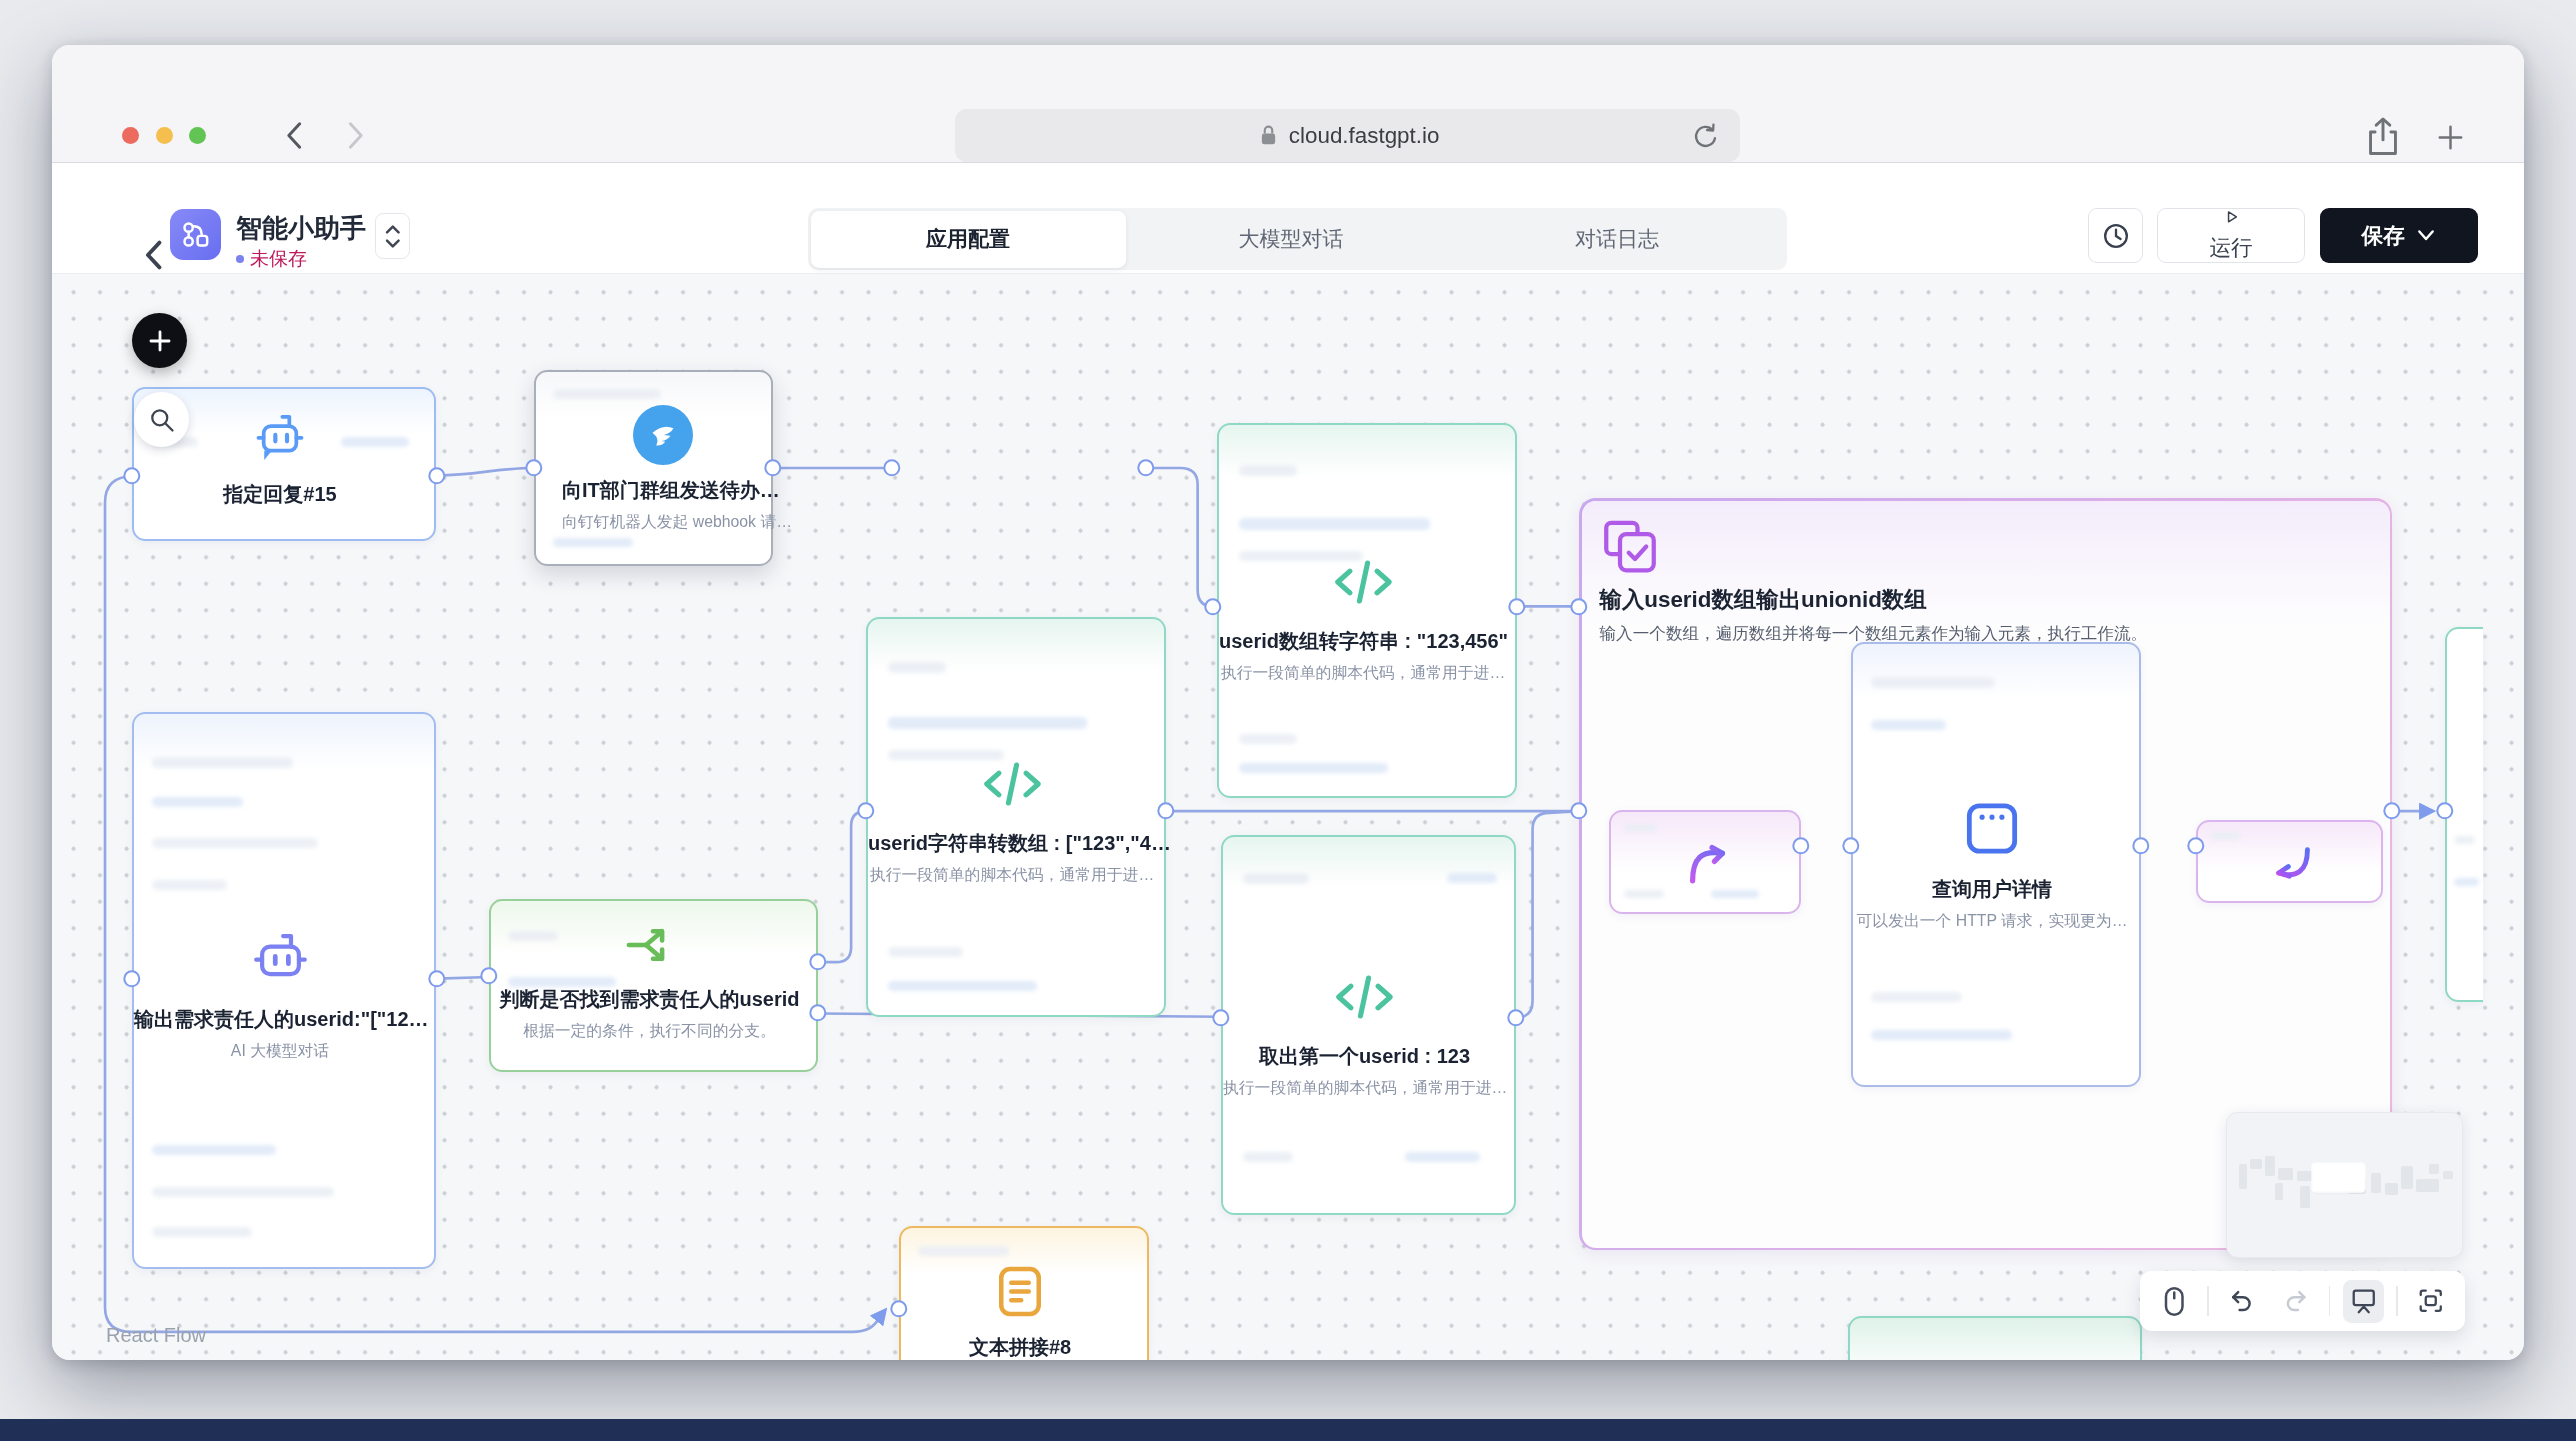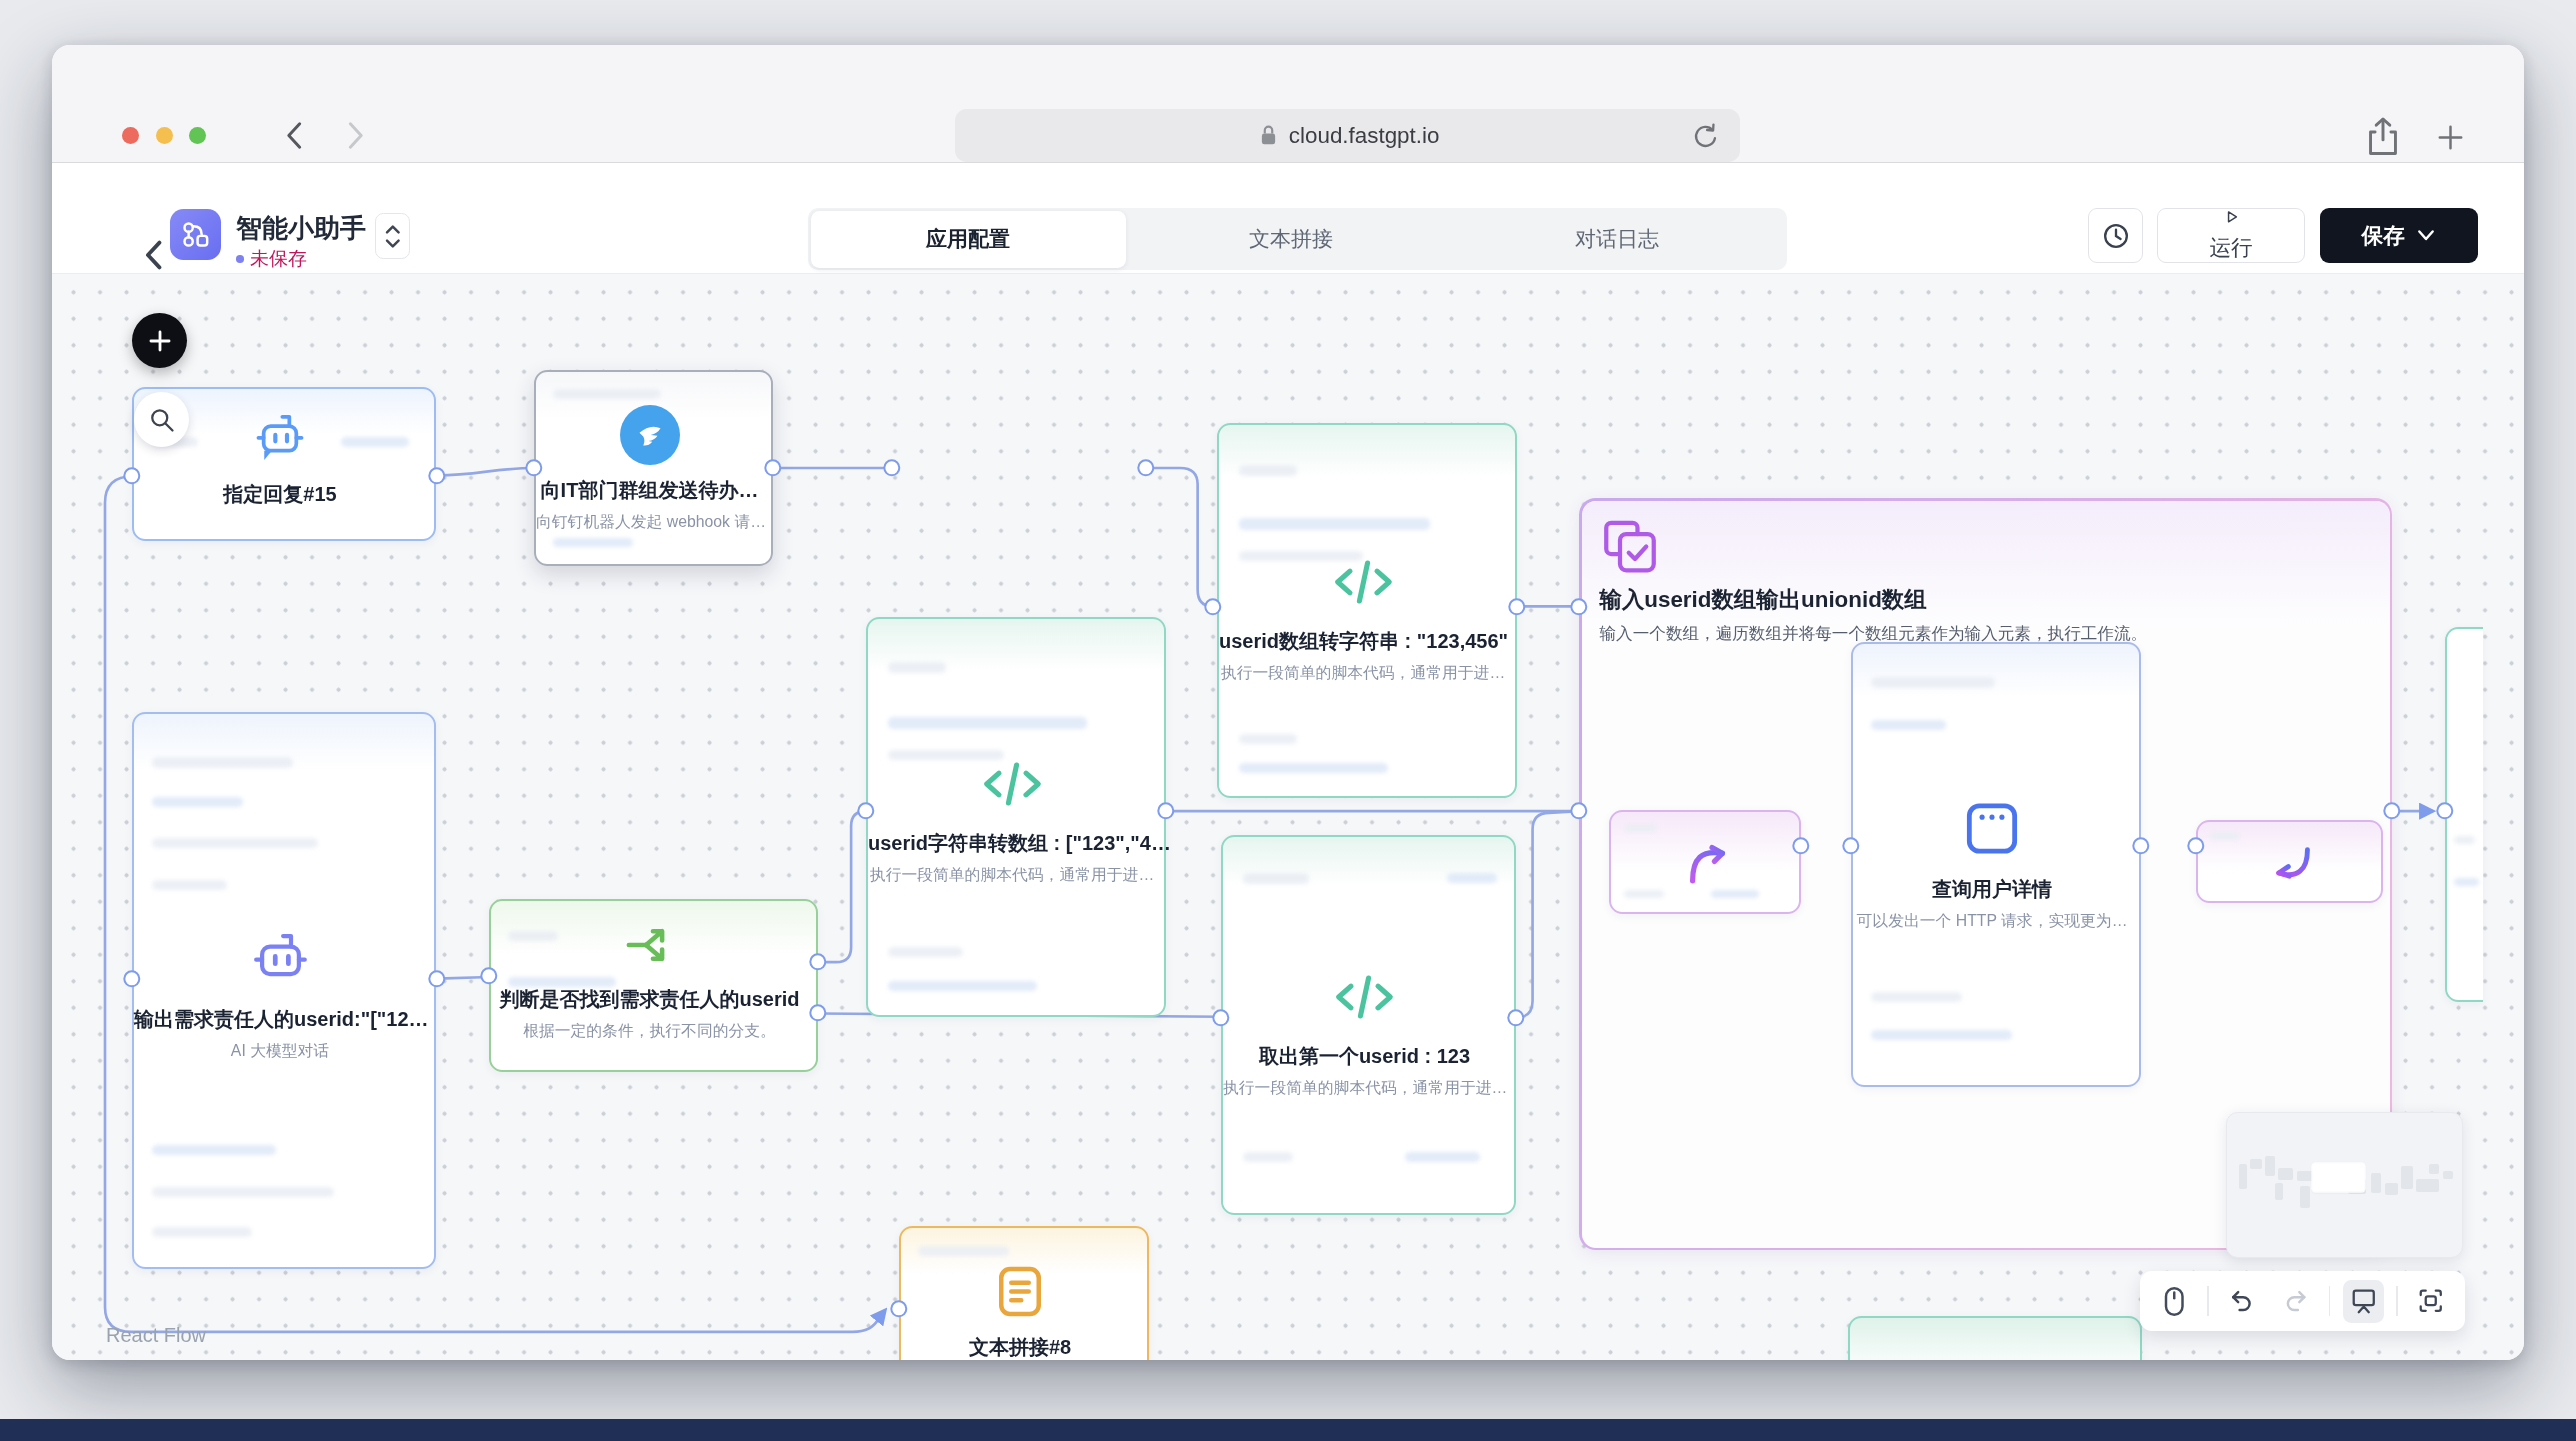--- a/index.html
+++ b/index.html
@@ -134,21 +134,21 @@
     <div class="expander" style="top:50px;">
       <svg width="21.6" height="33" viewBox="0 0 26 40">
           <g fill="none" stroke="#3f4552" stroke-width="3" stroke-linecap="round" stroke-linejoin="round">
             <path d="M6 15 l7 -7 7 7"></path>
             <path d="M6 25 l7 7 7 -7"></path>
           </g>
         </svg>
     </div>
     <div class="tabs" style="top:45px;">
       <div class="tab active">应用配置</div>
-      <div class="tab">文本拼接</div>
+      <div class="tab">大模型对话</div>
       <div class="tab">对话日志</div>
     </div>
     <div class="hbtn" style="left:2036px; top:45px; width:55px;">
       <svg width="30" height="30" viewBox="0 0 36 36">
           <g fill="none" stroke="#39414f" stroke-width="2.8" stroke-linecap="round">
             <circle cx="18" cy="18" r="13"></circle>
             <path d="M18 10.5 V18 l5.5 3.5"></path>
           </g>
         </svg>
     </div>
@@ -217,21 +217,21 @@
           <path d="M5.5 23 h4.5 M38 23 h4.5"></path>
           <path d="M17 34 l-6.5 8 v-8 z" fill="#5b9bf8" stroke="none"></path>
         </svg>
         <div class="ntitle">指定回复#15</div>
       </div>
     </div>
 
     <div class="node" style="left:482px; top:96px; width:239px; height:196px; border-color:#a8aeba; background:linear-gradient(180deg,#f6f7f9,#fff 25%); box-shadow:0 8.3px 21.6px rgba(30,40,70,.16);">
       <div class="ph" style="left:16.6px; top:16.6px; width:108px; height:10.8px;"></div>
       <div class="ph b" style="left:16.6px; top:166px; width:80px; height:9px;"></div>
-      <div class="nlabel" style="top:33px;">
+      <div class="nlabel" style="top:33px;margin-left:26px;">
         <div style="width:60px;height:60px;border-radius:50%;background:#45a2ec;margin:0 auto 11.6px auto;display:flex;align-items:center;justify-content:center;">
           <svg width="36" height="36" viewBox="0 0 48 48">
               <path d="M10 21 Q24 9 38 15 Q34 22 25 24 L34 25 Q30 31 22 32 L27 33 Q22 39 15 38 Q18 31 15 26 Z" fill="#fff"></path>
             </svg>
         </div>
         <div class="ntitle">向IT部门群组发送待办…</div>
         <div class="nsub">向钉钉机器人发起 webhook 请…</div>
       </div>
     </div>
 

